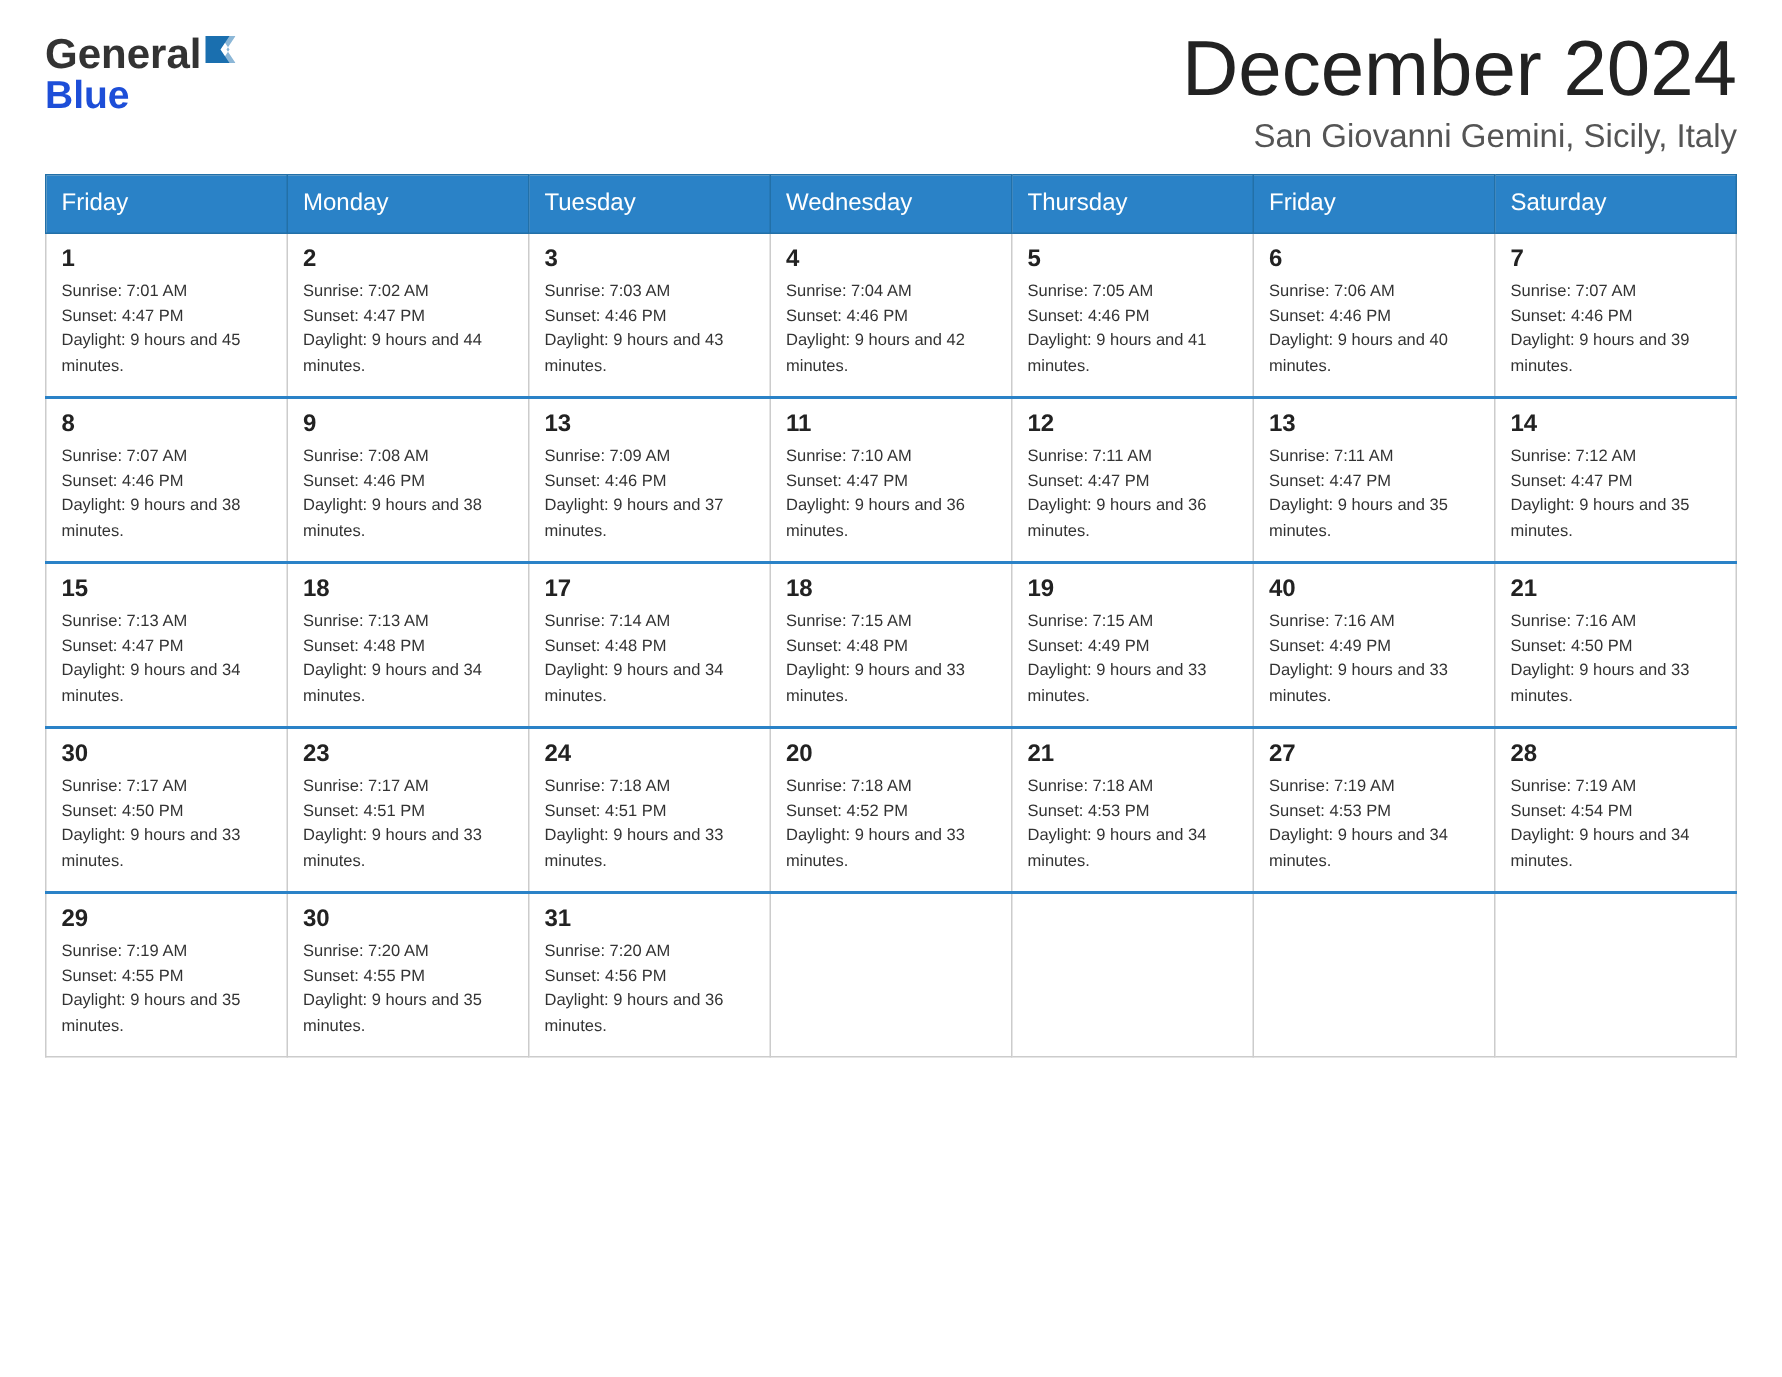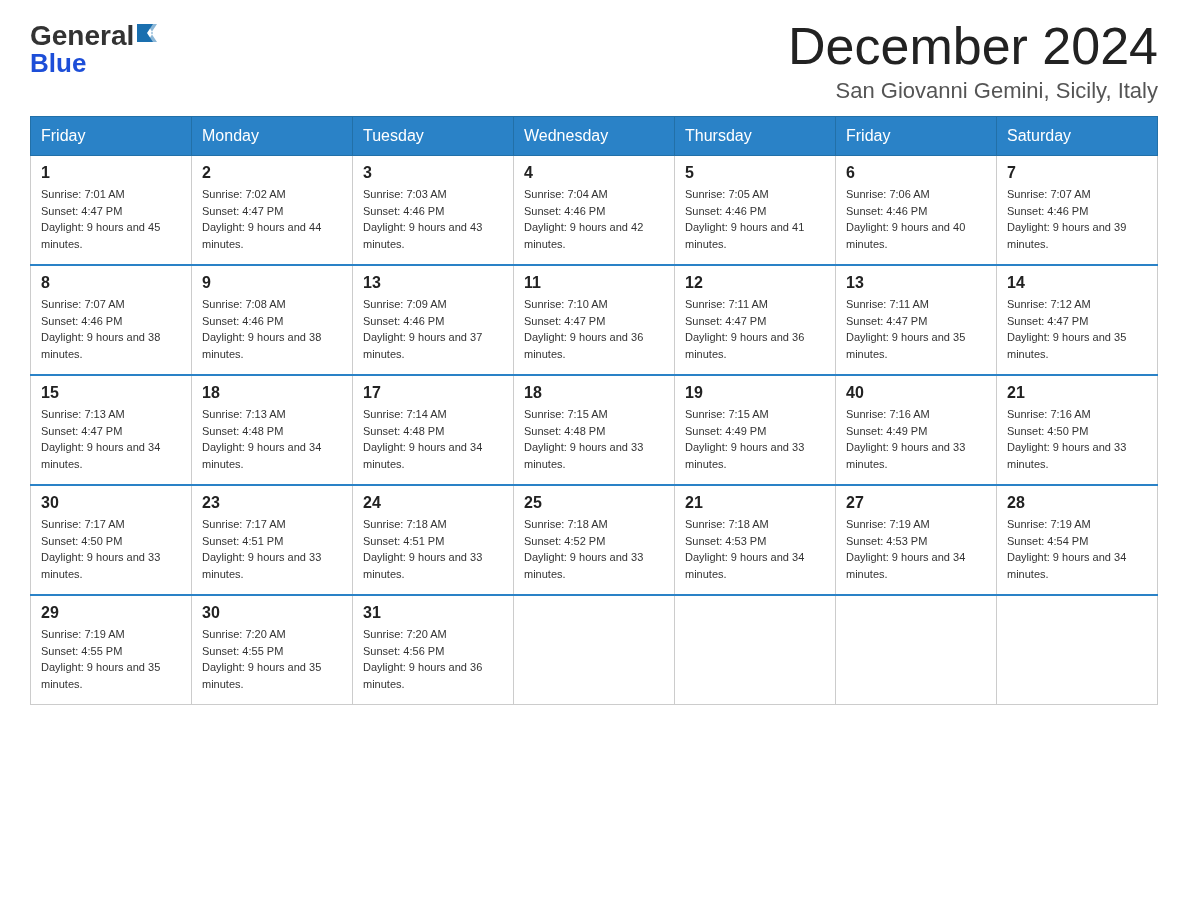--- a/index.html
+++ b/index.html
@@ -219,21 +219,21 @@
         </td>
         <td>
           <span class="day-number">23</span>
         <div class="day-info">Sunrise: 7:17 AM<br>Sunset: 4:51 PM<br>Daylight: 9 hours and 33 minutes.</div>
         </td>
         <td>
           <span class="day-number">24</span>
         <div class="day-info">Sunrise: 7:18 AM<br>Sunset: 4:51 PM<br>Daylight: 9 hours and 33 minutes.</div>
         </td>
         <td>
-          <span class="day-number">25</span>
+          <span class="day-number">20</span>
         <div class="day-info">Sunrise: 7:18 AM<br>Sunset: 4:52 PM<br>Daylight: 9 hours and 33 minutes.</div>
         </td>
         <td>
           <span class="day-number">21</span>
         <div class="day-info">Sunrise: 7:18 AM<br>Sunset: 4:53 PM<br>Daylight: 9 hours and 34 minutes.</div>
         </td>
         <td>
           <span class="day-number">27</span>
         <div class="day-info">Sunrise: 7:19 AM<br>Sunset: 4:53 PM<br>Daylight: 9 hours and 34 minutes.</div>
         </td>

